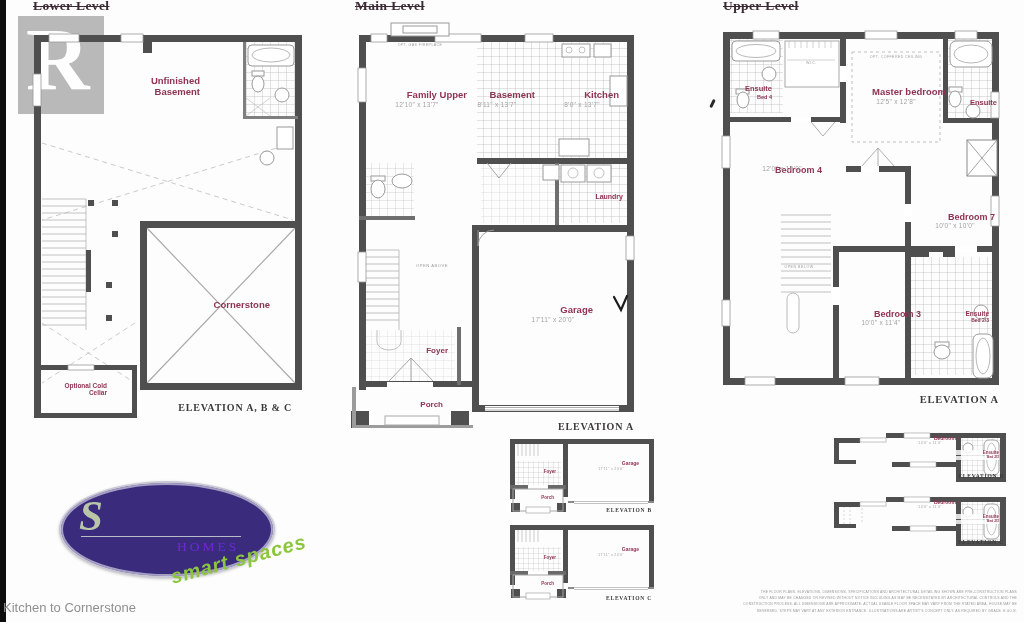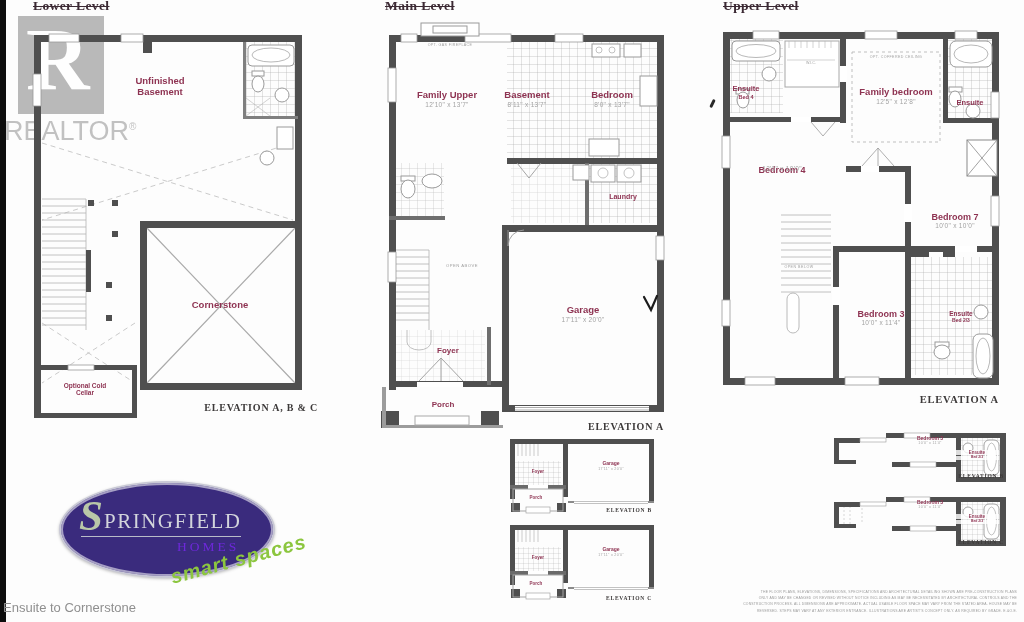--- a/index.html
+++ b/index.html
@@ -3,21 +3,21 @@
 <meta charset="utf-8">
 <style>
   html,body{margin:0;padding:0;}
   #stage{position:relative;width:1024px;height:622px;background:#fdfdfd;overflow:hidden;
          font-family:"Liberation Sans",sans-serif;}
   .plan{position:absolute;}
   .plan svg{position:absolute;left:0;top:0;}
   .lvltitle{position:absolute;margin:0;font-family:"Liberation Serif",serif;font-weight:bold;
             font-size:13.5px;color:#3c2a34;letter-spacing:.4px;
             text-decoration:line-through;text-decoration-thickness:1px;}
-  .rname{position:absolute;font-weight:bold;color:#8e3352;text-align:center;line-height:1.15;font-size:9.5px;}
+  .rname{position:absolute;font-weight:bold;color:#8e3352;text-align:right;line-height:1.15;font-size:9.5px;}
   .rdims{position:absolute;color:#a3a3a3;text-align:center;font-size:6.5px;letter-spacing:.3px;line-height:1;}
   .elev{position:absolute;font-family:"Liberation Serif",serif;font-weight:bold;color:#3d3a3a;
         text-align:right;letter-spacing:.8px;font-size:10px;line-height:1;}
   .tinygray{position:absolute;color:#9f9f9f;text-align:center;line-height:1.1;}
   .leftbar{position:absolute;left:0;top:0;width:6px;height:622px;background:#0d0d0d;}
   
   .wm{position:absolute;left:4px;top:10px;width:130px;height:132px;opacity:.8;}
   .wm-square{position:absolute;left:14px;top:6px;width:86px;height:98px;background:#a9a9a9;}
   .wm-r{position:absolute;left:8px;top:-2px;font-family:"Liberation Serif",serif;font-weight:bold;
         font-size:88px;color:#fff;line-height:1.05;}
@@ -58,21 +58,20 @@
 </svg>
 
 <div id="stage">
 
   <div class="leftbar"></div>
 
   <div class="wm">
     <div class="wm-square">
       <span class="wm-r">R</span>
     </div>
-    <div class="wm-text"><span>REALTOR</span><span class="wm-reg">®</span></div>
   </div>
 
   <div class="plan" style="left:30px;top:0;width:280px;height:424px">
     <svg width="280" height="424" viewBox="0 0 280 424">
       <g fill="url(#tile8)">
         <rect x="216" y="42" width="49" height="74"></rect>
       </g>
       <g stroke="#c4c4c4" stroke-width="0.9" stroke-dasharray="5 4">
         <path d="M12 143L263 220M263 143L12 220M12 323L105 383M105 323L12 383"></path>
       </g>
@@ -118,24 +117,24 @@
         <circle cx="252" cy="95" r="7"></circle>
         <rect x="247" y="127" width="16" height="22"></rect>
         <circle cx="237" cy="158" r="7"></circle>
       </g>
       <path d="M216 98L240 116M216 116L240 98" stroke="#b5b5b5" stroke-width="0.6"></path>
     </svg>
     <h2 class="lvltitle" style="left:3px;top:-2px">Lower Level</h2>
     <div class="rname" style="left:90px;top:76px;width:80px">Unfinished Basement</div>
     <div class="rname" style="left:140px;top:300px;width:100px">Cornerstone</div>
     <div class="rname" style="left:33px;top:382px;width:44px;font-size:6.5px">Optional Cold Cellar</div>
-    <div class="elev" style="left:166px;top:403px;width:122px">ELEVATION A, B &amp; C</div>
-  </div>
-
-  <div class="plan" style="left:377px;top:0;width:295px;height:438px">
+    <div class="elev" style="left:140px;top:403px;width:122px">ELEVATION A, B &amp; C</div>
+  </div>
+
+  <div class="plan" style="left:347px;top:0;width:295px;height:438px">
     <svg width="295" height="438" viewBox="0 0 295 438">
       <g fill="url(#tile8)">
         <rect x="130" y="42" width="150" height="116"></rect>
         <rect x="212" y="163" width="68" height="60"></rect>
         <rect x="134" y="163" width="74" height="60" opacity=".6"></rect>
         <rect x="18" y="163" width="49" height="53" opacity=".8"></rect>
         <rect x="18" y="330" width="90" height="51" opacity=".5"></rect>
       </g>
       <g stroke="#b0b0b0" stroke-width="0.8" fill="none">
         <path d="M18 250H52M18 257H52M18 264H52M18 271H52M18 278H52M18 285H52M18 292H52M18 299H52M18 306H52M18 313H52M18 320H52M52 250V330"></path>
@@ -198,21 +197,21 @@
         <path d="M140 163L152 178L164 163"></path>
       </g>
       <path d="M267 297L274 310L280 296" stroke="#1c1c1c" stroke-width="2.2" fill="none" stroke-linecap="round"></path>
     </svg>
     <h2 class="lvltitle" style="left:8px;top:-2px">Main Level</h2>
     <div class="tinygray" style="left:38px;top:44px;width:70px;font-size:3.6px;letter-spacing:.4px">OPT. GAS FIREPLACE</div>
     <div class="rname" style="left:20px;top:90px;width:100px">Family Upper</div>
     <div class="rdims" style="left:20px;top:102px;width:100px">12'10" x 13'7"</div>
     <div class="rname" style="left:112px;top:90px;width:76px">Basement</div>
     <div class="rdims" style="left:112px;top:102px;width:76px">8'11" x 13'7"</div>
-    <div class="rname" style="left:198px;top:90px;width:74px">Bedroom</div>
+    <div class="rname" style="left:198px;top:90px;width:74px">Kitchen</div>
     <div class="rdims" style="left:198px;top:102px;width:74px">8'0" x 13'7"</div>
     <div class="rname" style="left:216px;top:193px;width:60px;font-size:7px">Laundry</div>
     <div class="rname" style="left:166px;top:305px;width:80px">Garage</div>
     <div class="rdims" style="left:166px;top:317px;width:80px">17'11" x 20'0"</div>
     <div class="rname" style="left:41px;top:346px;width:60px;font-size:8px">Foyer</div>
     <div class="rname" style="left:36px;top:400px;width:60px;font-size:8px">Porch</div>
     <div class="tinygray" style="left:53px;top:264px;width:64px;font-size:4.2px;letter-spacing:.5px">OPEN ABOVE</div>
     <div class="elev" style="left:185px;top:422px;width:102px">ELEVATION A</div>
   </div>
 
@@ -289,21 +288,21 @@
       <g stroke="#9b9b9b" stroke-width="0.8" fill="none">
         <path d="M96 122L108 136L120 122"></path>
         <path d="M147 166L163 148L163 166M179 166L163 148"></path>
       </g>
     </svg>
     <h2 class="lvltitle" style="left:8px;top:-2px">Upper Level</h2>
     <div class="rname" style="left:5px;top:85px;width:52px;font-size:7.5px">Ensuite</div>
     <div class="rname" style="left:5px;top:94px;width:52px;font-size:5.5px">Bed 4</div>
     <div class="tinygray" style="left:78px;top:62px;width:36px;font-size:3.6px">W.I.C.</div>
     <div class="tinygray" style="left:141px;top:56px;width:80px;font-size:3.6px;letter-spacing:.4px">OPT. COFFERED CEILING</div>
-    <div class="rname" style="left:131px;top:87px;width:100px">Family bedroom</div>
+    <div class="rname" style="left:131px;top:87px;width:100px">Master bedroom</div>
     <div class="rdims" style="left:131px;top:99px;width:100px">12'5" x 12'8"</div>
     <div class="rname" style="left:228px;top:99px;width:54px;font-size:7.5px">Ensuite</div>
     <div class="rname" style="left:27px;top:165px;width:80px;font-size:9px">Bedroom 4</div>
     <div class="rdims" style="left:27px;top:166px;width:80px">12'0" x 10'0"</div>
     <div class="rname" style="left:200px;top:212px;width:80px;font-size:9px">Bedroom 7</div>
     <div class="rdims" style="left:200px;top:223px;width:80px">10'0" x 10'0"</div>
     <div class="rname" style="left:126px;top:309px;width:80px;font-size:9px">Bedroom 3</div>
     <div class="rdims" style="left:126px;top:320px;width:80px">10'0" x 11'4"</div>
     <div class="rname" style="left:218px;top:310px;width:56px;font-size:6.5px">Ensuite</div>
     <div class="rname" style="left:218px;top:318px;width:56px;font-size:5px">Bed 2/3</div>
@@ -430,27 +429,26 @@
     <div class="rname" style="left:68px;top:6px;width:60px;font-size:5px">Bedroom 3</div>
     <div class="rdims" style="left:68px;top:12px;width:60px;font-size:3.6px">10'0" x 11'4"</div>
     <div class="rname" style="left:123px;top:20px;width:44px;font-size:4.5px;background:rgba(255,255,255,.8)">Ensuite</div>
     <div class="rname" style="left:123px;top:26px;width:44px;font-size:3.4px;background:rgba(255,255,255,.8)">Bed 2/3</div>
     <div class="elev" style="left:100px;top:46px;width:72px;font-size:5.5px">ELEVATION C</div>
   </div>
 
   <div class="logo">
     <div class="logo-ellipse"></div>
     <span class="logo-s">S</span>
-    <span class="logo-name">PRINGFIELD</span>
     <div class="logo-rule"></div>
     <span class="logo-homes">HOMES</span>
     <span class="logo-tag">smart spaces</span>
   </div>
 
-  <div class="licensed">Ensuite to Cornerstone</div>
+  <div class="licensed">Kitchen to Cornerstone</div>
   <div class="disclaimer">
     <div>THE FLOOR PLANS, ELEVATIONS, DIMENSIONS, SPECIFICATIONS AND ARCHITECTURAL DETAILING SHOWN ARE PRE-CONSTRUCTION PLANS</div>
     <div>ONLY AND MAY BE CHANGED OR REVISED WITHOUT NOTICE INCLUDING AS MAY BE NECESSITATED BY ARCHITECTURAL CONTROLS AND THE</div>
     <div>CONSTRUCTION PROCESS. ALL DIMENSIONS ARE APPROXIMATE. ACTUAL USABLE FLOOR SPACE MAY VARY FROM THE STATED AREA. HOUSE MAY BE</div>
     <div>REVERSED. STEPS MAY VARY AT ANY EXTERIOR ENTRANCE. ILLUSTRATIONS ARE ARTIST'S CONCEPT ONLY. AS REQUIRED BY GRADE. E.&amp;O.E.</div>
   </div>
 
 </div>
 
 </body></html>

